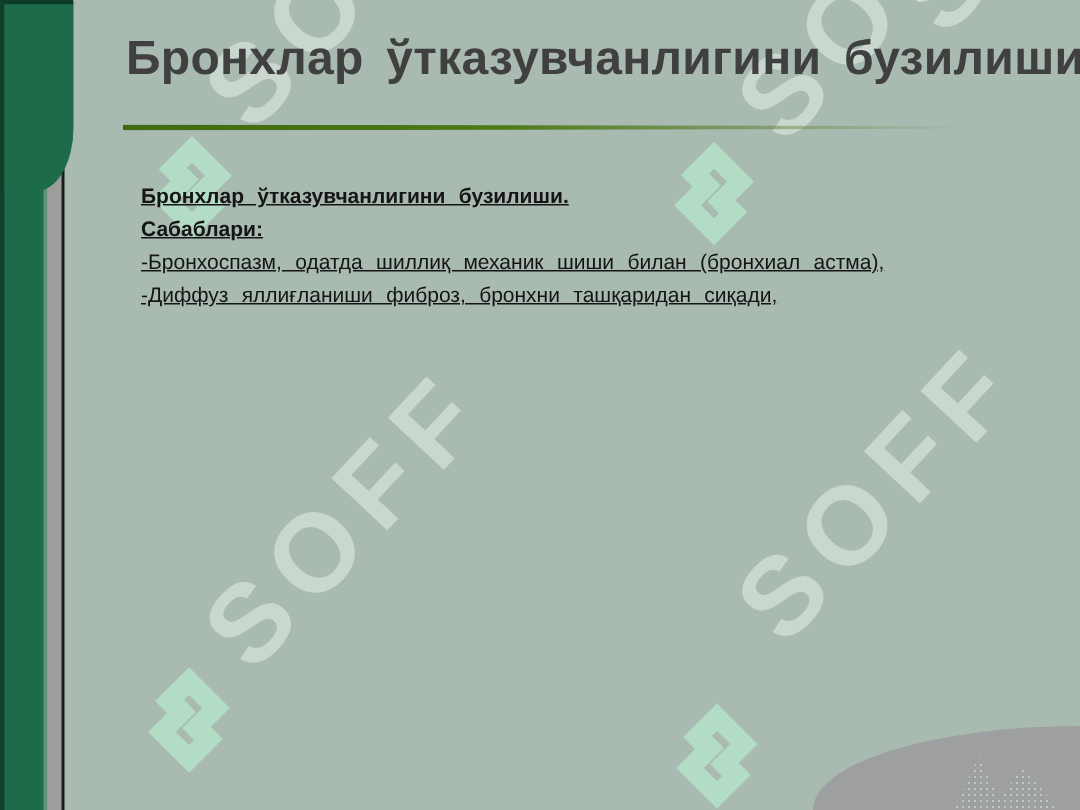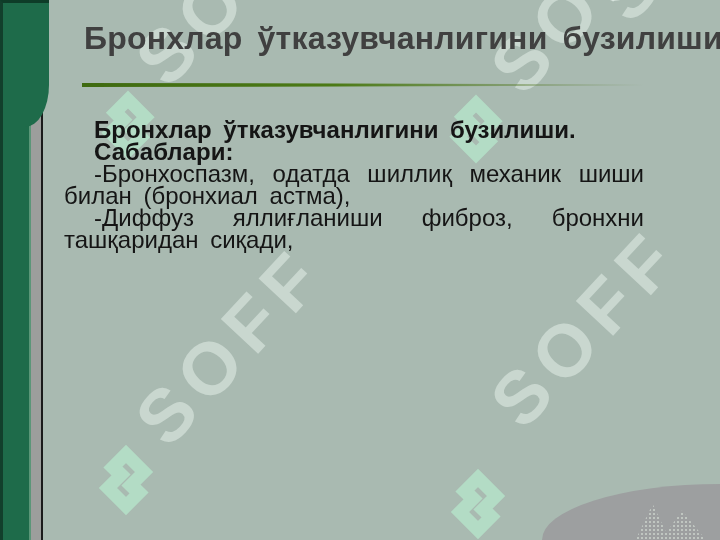--- a/index.html
+++ b/index.html
@@ -25,22 +25,22 @@
     clip-path:polygon(18% 100%,38% 0,58% 100%,48% 100%,72% 18%,100% 100%);}
   
   .title{position:absolute;left:84px;top:20px;margin:0;
     font-size:32px;font-weight:bold;color:#404040;
     letter-spacing:.2px;word-spacing:6px;white-space:nowrap;}
   .rule{position:absolute;left:82px;top:83px;width:562px;height:4px;
     background:linear-gradient(to right,#3f6a10 0%,#4c7a16 45%,rgba(90,125,45,.45) 78%,rgba(120,150,90,0) 100%);
     clip-path:polygon(0 0,100% 30%,100% 70%,0 100%);}
   
   .body-text{position:absolute;left:64px;top:119px;width:580px;
-    font-size:24px;line-height:22px;color:#151515;
-    text-align:justify;word-spacing:5px;}
+    font-size:14px;line-height:22px;color:#151515;
+    text-align:justify;word-spacing:5px;text-decoration:underline;}
   .body-text p{margin:0;text-indent:30px;}
   .body-text p.gap{}
   .body-text .b{font-weight:bold;}
   
   .wm-glyph{position:absolute;width:60px;height:94px;pointer-events:none;}
   .wm-glyph svg{display:block;width:100%;height:100%;}
   .wm-text{position:absolute;pointer-events:none;white-space:nowrap;
     font-weight:bold;font-size:74px;letter-spacing:10px;
     color:rgba(236,246,241,.48);
     transform:rotate(-47deg);transform-origin:left center;line-height:86px;height:86px;}

